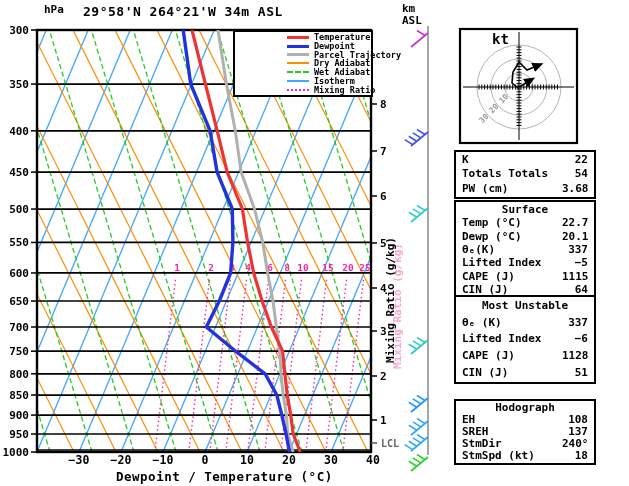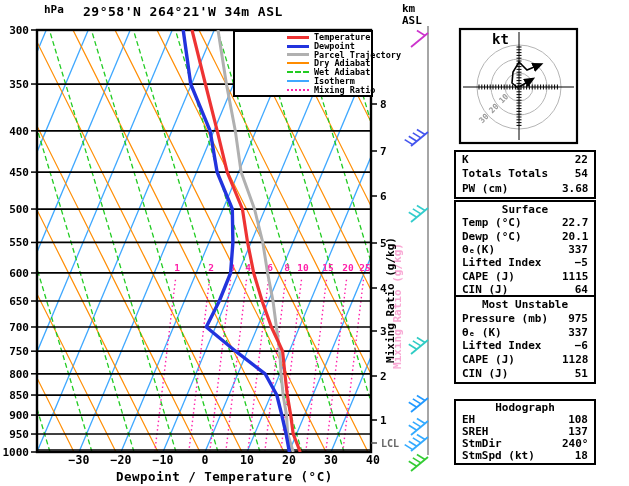--- a/index.html
+++ b/index.html
@@ -422,24 +422,20 @@
           <span class="val">1115</span>
         </div>
         <div class="trow">
           <span class="lbl">CIN (J)</span>
           <span class="val">64</span>
         </div>
       </div>
       <div class="tbox" style="top: 295px; height: 89px;">
         <div class="trow center">Most Unstable</div>
         <div class="trow">
-          <span class="lbl">Pressure (mb)</span>
-          <span class="val">975</span>
-        </div>
-        <div class="trow">
           <span class="lbl">θₑ (K)</span>
           <span class="val">337</span>
         </div>
         <div class="trow">
           <span class="lbl">Lifted Index</span>
           <span class="val">−6</span>
         </div>
         <div class="trow">
           <span class="lbl">CAPE (J)</span>
           <span class="val">1128</span>

